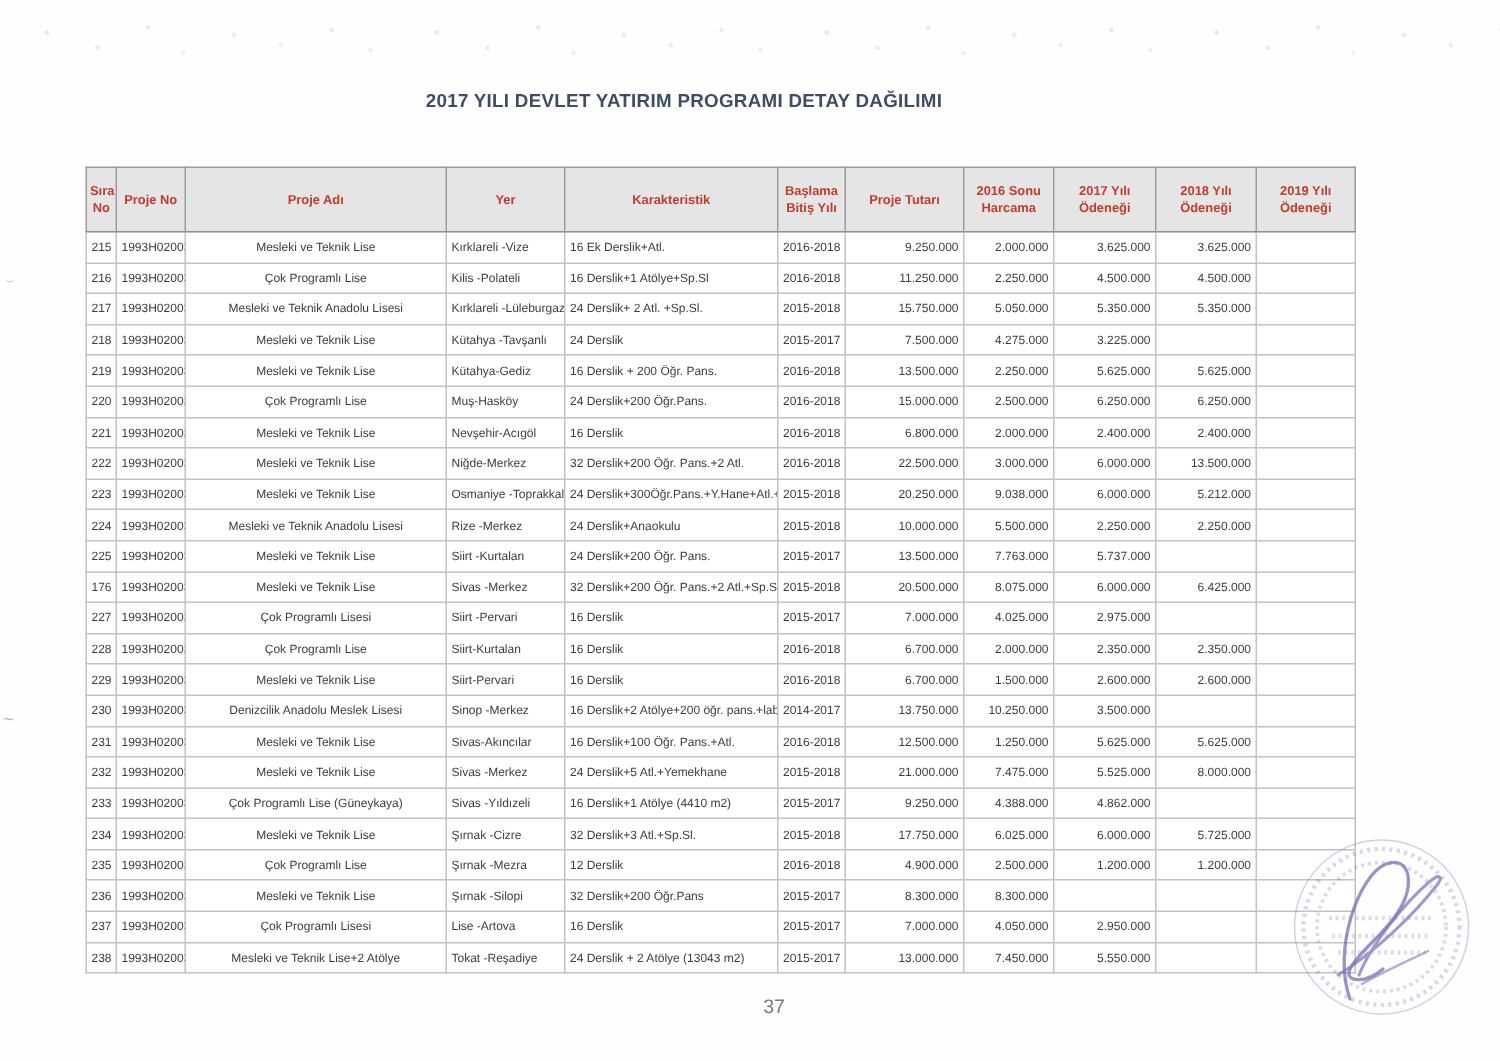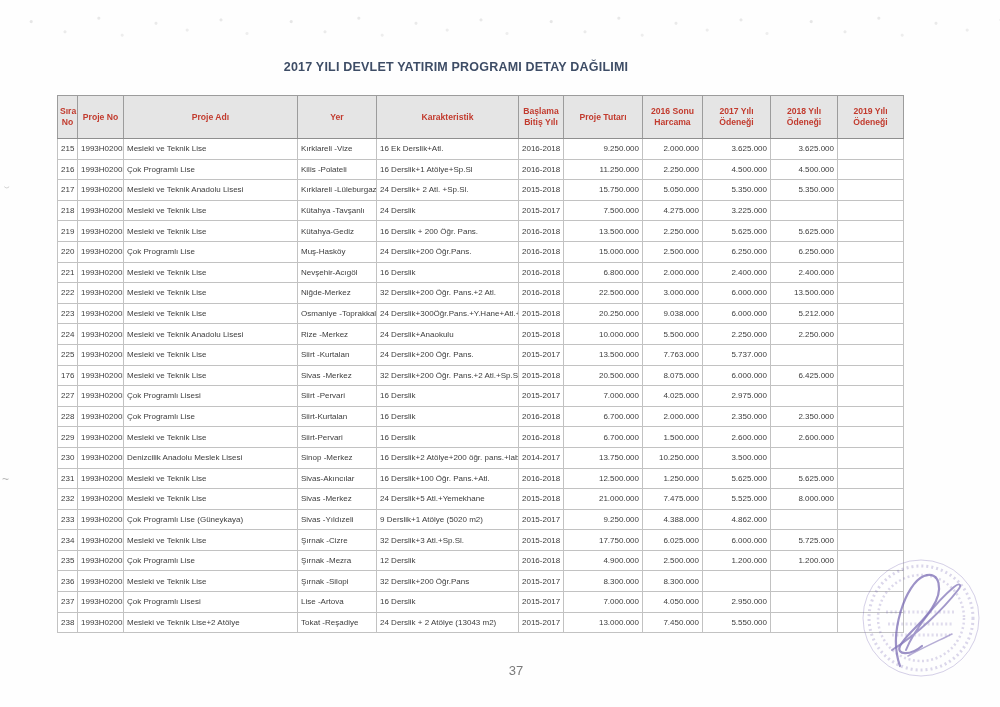--- a/index.html
+++ b/index.html
@@ -33,21 +33,21 @@
     position:absolute;
     top:60px;left:0;width:912px;
     margin:0;text-align:center;
     font-size:12.5px;font-weight:bold;
     letter-spacing:.2px;
     color:var(--title-color,#3e4d66);
   }
 
   table.inv{
     position:absolute;
-    left:57px;top:95px;
+    left:57px;top:111px;
     width:846px;
     border-collapse:collapse;
     table-layout:fixed;
     border:1.4px solid #8f8f8f;
   }
   table.inv th{
     background:#e5e5e5;
     color:var(--header-color,#c23b2e);
     font-size:8.6px;
     font-weight:bold;
@@ -66,21 +66,21 @@
     color:#3c3c3c;
     padding:0 3px;
     background:#fff;
     white-space:nowrap;
     overflow:hidden;
     vertical-align:middle;
   }
   td.c{text-align:right;}
   td.l{text-align:left;}
   td.r{text-align:right;padding-right:9px;}
-  td.col-projeadi{padding-left:8px;}
+  td.col-projeadi{padding-left:8px;text-align:center;}
   td.col-yer,td.col-kar{padding-left:4px;margin-top:19px;}
 
   .page-number{
     position:absolute;
     top:663px;left:0;width:1000px;
     text-align:center;
     font-size:13px;color:#7a7a7a;padding-left:16px;
   }
 
   .stamp{
@@ -364,21 +364,21 @@
           <td class="r">7.475.000</td>
           <td class="r">5.525.000</td>
           <td class="r">8.000.000</td>
           <td class="r"></td>
         </tr>
         <tr>
           <td class="c">233</td>
           <td class="l">1993H020030</td>
           <td class="l col-projeadi">Çok Programlı Lise (Güneykaya)</td>
           <td class="l col-kar">Sivas -Yıldızeli</td>
-          <td class="l col-kar">9 Derslik+1 Atölye (5020 m2)</td>
+          <td class="l col-kar">16 Derslik+1 Atölye (4410 m2)</td>
           <td class="c">2015-2017</td>
           <td class="r">9.250.000</td>
           <td class="r">4.388.000</td>
           <td class="r">4.862.000</td>
           <td class="r"></td>
           <td class="r"></td>
         </tr>
         <tr>
           <td class="c">234</td>
           <td class="l">1993H020030</td>

